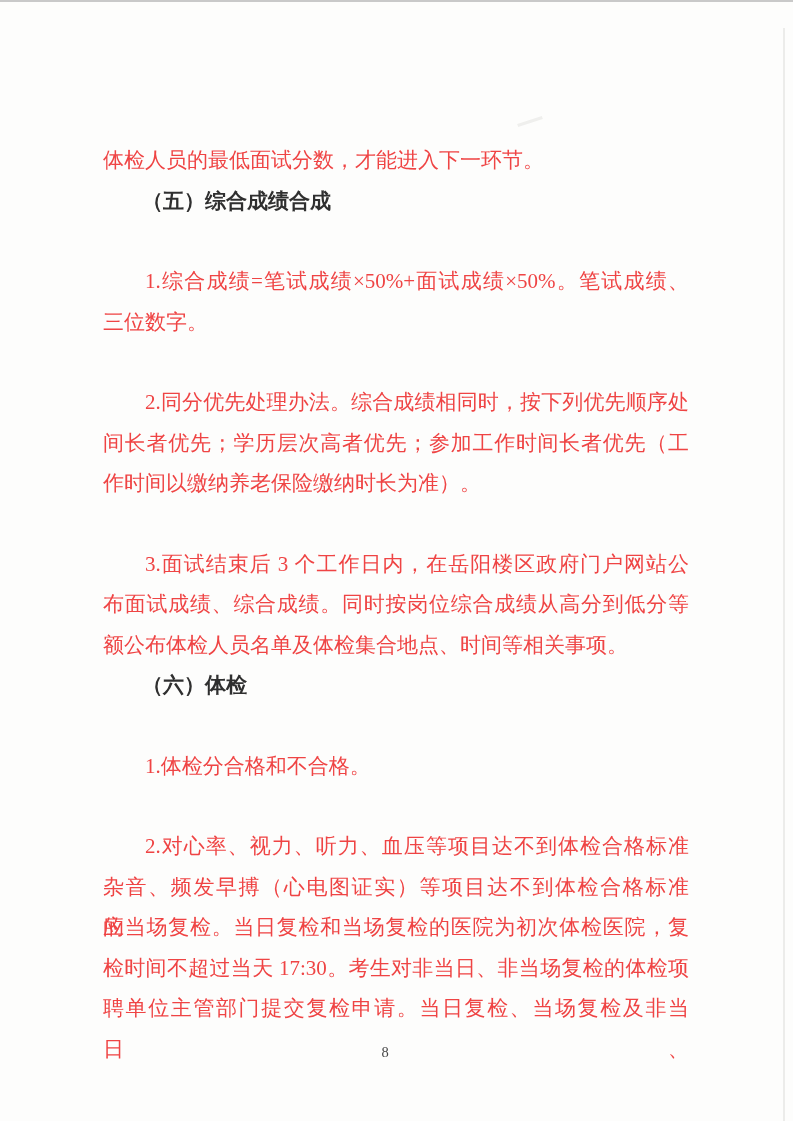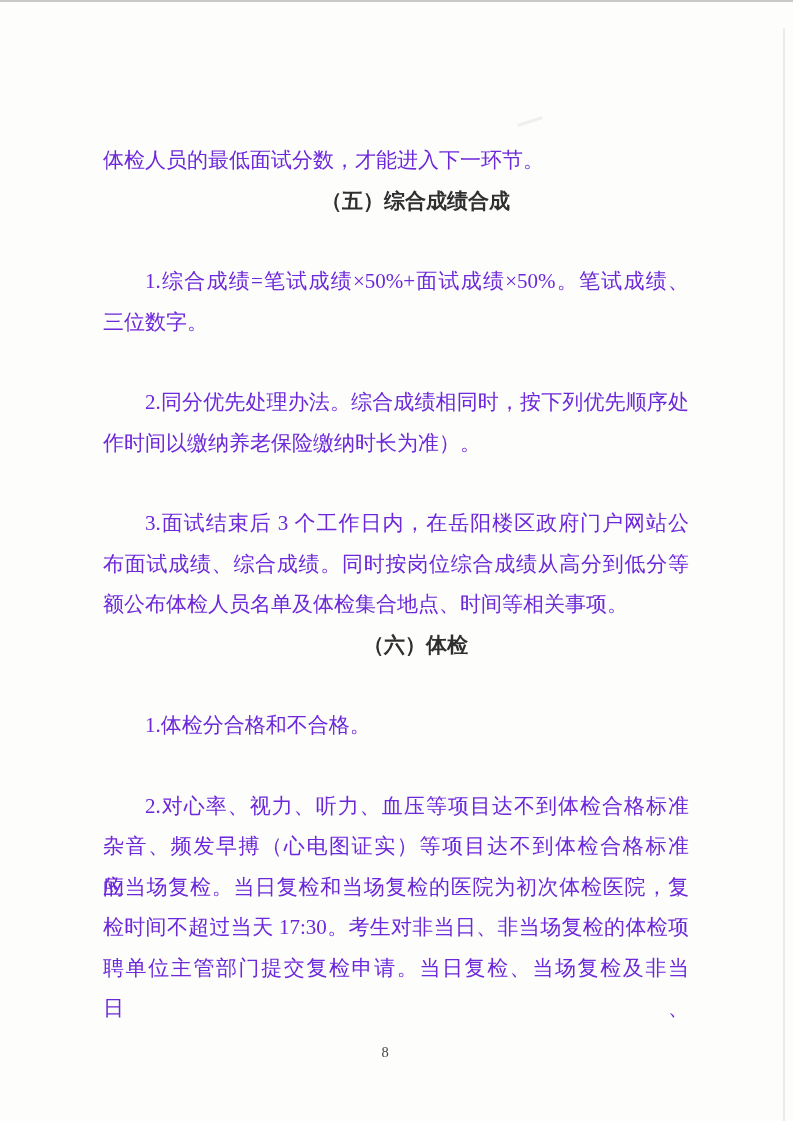--- a/index.html
+++ b/index.html
@@ -38,31 +38,31 @@
   .text-block {
     position: absolute;
     left: 103px;
     top: 140px;
     width: 586px;
   }
   .ln {
     height: 40.5px;
     line-height: 40.5px;
     font-size: 21px;
-    color: #6d28d9;
+    color: #ef4444;
     letter-spacing: 0;
     white-space: normal;
   }
   .just {
     text-align: justify;
     text-align-last: justify;
     -moz-text-align-last: justify;
   }
   .indent { padding-left: 42px; margin-top: 40px; }
-  .h-indent { padding-left: 39px; text-align: center; }
+  .h-indent { padding-left: 39px; }
   .heading {
     font-weight: 700;
     color: #2f2f2f;
   }
   .page-number {
     position: absolute;
     top: 1044px;
     left: 0;
     width: 770px;
     text-align: center;
@@ -79,20 +79,21 @@
   <div class="edge-top"></div>
   <div class="edge-right"></div>
   <div class="smudge"></div>
 
   <div class="text-block">
     <div class="ln">体检人员的最低面试分数，才能进入下一环节。</div>
     <div class="ln heading h-indent">（五）综合成绩合成</div>
     <div class="ln indent just">1.综合成绩=笔试成绩×50%+面试成绩×50%。笔试成绩、</div>
     <div class="ln">三位数字。</div>
     <div class="ln indent just">2.同分优先处理办法。综合成绩相同时，按下列优先顺序处</div>
+    <div class="ln just">间长者优先；学历层次高者优先；参加工作时间长者优先（工</div>
     <div class="ln">作时间以缴纳养老保险缴纳时长为准）。</div>
     <div class="ln indent just">3.面试结束后 3 个工作日内，在岳阳楼区政府门户网站公</div>
     <div class="ln just">布面试成绩、综合成绩。同时按岗位综合成绩从高分到低分等</div>
     <div class="ln">额公布体检人员名单及体检集合地点、时间等相关事项。</div>
     <div class="ln heading h-indent">（六）体检</div>
     <div class="ln indent">1.体检分合格和不合格。</div>
     <div class="ln indent just">2.对心率、视力、听力、血压等项目达不到体检合格标准</div>
     <div class="ln just">杂音、频发早搏（心电图证实）等项目达不到体检合格标准的，</div>
     <div class="ln just">应当场复检。当日复检和当场复检的医院为初次体检医院，复</div>
     <div class="ln just">检时间不超过当天 17:30。考生对非当日、非当场复检的体检项</div>

